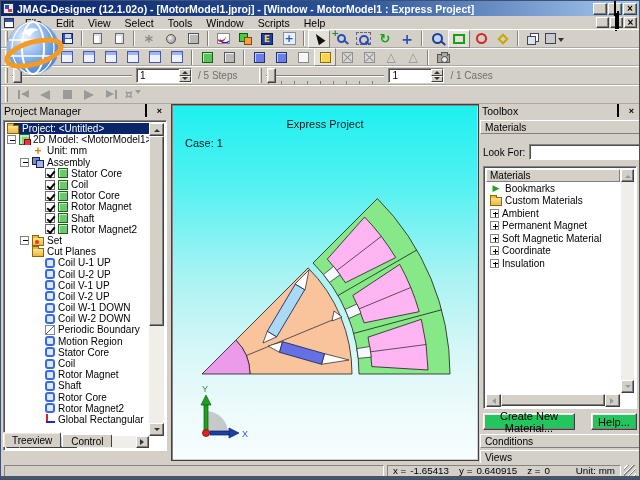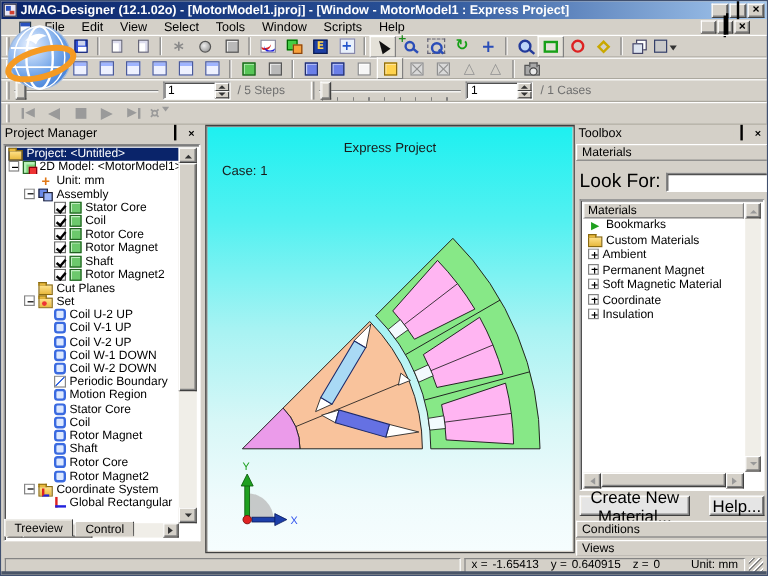--- a/index.html
+++ b/index.html
@@ -14,21 +14,21 @@
   #app-icon::before{content:"";position:absolute;left:1px;top:1px;width:4px;height:4px;background:#2a52be}
   #app-icon::after{content:"";position:absolute;right:1px;bottom:1px;width:4px;height:3px;background:#d04030}
   #title-text{font-weight:bold;font-size:10.5px;white-space:nowrap;overflow:hidden;flex:1}
   .win-btn{width:14px;height:12px;margin-left:1px;flex:none;display:flex;align-items:center;justify-content:center;background:#d4d0c8;border:1px solid;border-color:#fff #404040 #404040 #fff;box-shadow:inset -1px -1px 0 #808080;color:#000}
   .wb-min::after{content:"";width:6px;height:2px;background:#000;margin-top:6px}
   .wb-max::after{content:"";width:8px;height:7px;border:1px solid #000;border-top-width:2px}
   .wb-restore::after{content:"";width:5px;height:4px;border:1px solid #000;border-top-width:2px;box-shadow:2px -2px 0 -1px #d4d0c8,2px -2px 0 0 #000;margin:2px 0 0 -2px}
   .wb-x{font-size:10px;font-weight:bold;line-height:1}
 
   
-  #menubar{position:absolute;left:0;top:15px;right:0;height:13px;display:flex;align-items:center;background:#d4d0c8;padding:0 14px}
+  #menubar{position:absolute;left:0;top:15px;right:0;height:13px;display:flex;align-items:center;background:#d4d0c8;padding:0 2px}
   #mdi-icon{width:10px;height:10px;background:#fff;border:1px solid #234;margin:0 4px 0 1px;position:relative;flex:none}
   #mdi-icon::before{content:"";position:absolute;left:0;top:0;right:0;height:3px;background:#2a52be}
   .menu-item{padding:0 7px;height:100%;display:flex;align-items:center;font-size:10.5px}
   #menubar-right{margin-left:auto;display:flex}
   #menubar-right .win-btn{height:11px;width:13px}
 
   
   #tb1{position:absolute;left:0;top:28px;right:0;height:19px;display:flex;align-items:center;padding-left:2px}
   #tb2{position:absolute;left:0;top:47px;right:0;height:18px;display:flex;align-items:center;padding-left:2px}
   .t-sep{width:2px;height:15px;border-left:1px solid #808080;border-right:1px solid #fff;margin:0 3px;flex:none}
@@ -119,21 +119,21 @@
   #main{position:absolute;left:0;top:103px;right:0;height:359px;background:#d4d0c8}
   .panel-header{height:14px;display:flex;align-items:center;padding:0 3px;font-size:10.5px}
   .ph-btns{margin-left:auto;display:flex;gap:1px}
   .ph-btn{width:13px;height:11px;display:flex;align-items:center;justify-content:center;background:#d4d0c8;border:1px solid transparent;font-size:9px;font-weight:bold}
   .ph-float::after{content:"";width:7px;height:6px;border:1px solid #000;border-top-width:2px}
 
   
   #pm{position:absolute;left:0;top:0;width:168px;height:359px}
   #pm-box{position:absolute;left:2px;top:16px;width:164px;height:331px;background:#fff;border:1px solid;border-color:#848484 #fff #fff #848484;box-shadow:inset 1px 1px 0 #505050}
   #pm-rows{position:absolute;left:2px;top:2px;right:17px;bottom:14px;overflow:hidden;padding-left:1px}
-  .trow{height:11.2px;display:flex;white-space:nowrap;font-size:10px;overflow:hidden}
+  .trow{height:11.2px;display:flex;align-items:center;white-space:nowrap;font-size:10px;overflow:hidden}
   .trow.sel{background:#0a246a;color:#fff}
   .tsp{flex:none}
   .exp{width:9px;height:9px;border:1px solid #848484;background:#fff;position:relative;margin-right:3px;flex:none}
   .exp::before{content:"";position:absolute;left:2px;top:3.5px;width:5px;height:1px;background:#000}
   .exp.plus::after{content:"";position:absolute;left:4px;top:2px;width:1px;height:5px;background:#000}
   .exp-gap{width:12px;flex:none}
   .cbx{width:10px;height:10px;background:#fff;border:1px solid #6a6a6a;margin-right:3px;position:relative;flex:none}
   .cbx.checked::after{content:"";position:absolute;left:1px;top:2px;width:6px;height:3px;border-left:2px solid #000;border-bottom:2px solid #000;transform:rotate(-50deg)}
   .ni{width:12px;height:12px;margin-right:3px;flex:none;position:relative;display:inline-flex;align-items:center;justify-content:center}
   .tlabel{flex:none}
@@ -174,32 +174,32 @@
   #vp-canvas{position:absolute;inset:1px;background:linear-gradient(180deg,#1ef0f0 0%,#52f1f1 22%,#a8f3f3 48%,#d8f7f7 70%,#effbfc 88%,#f6fdfe 100%);overflow:hidden}
   #vp-title{position:absolute;top:12px;left:0;width:100%;text-align:center;font-size:11px;color:#1a1a1a}
   #vp-case{position:absolute;top:31px;left:12px;font-size:11px;color:#1a1a1a}
   #model-svg{position:absolute;left:0;top:0}
 
   
   #tbx{position:absolute;left:478px;top:0;width:162px;height:359px}
   .tbx-bar{height:14px;margin:0 1px;border:1px solid;border-color:#fff #808080 #808080 #fff;display:flex;align-items:center;padding:0 4px;font-size:10.2px;background:#d4d0c8}
   #tbx-bar-materials{position:absolute;left:0;right:0;top:16px}
   #lookfor-row{position:absolute;left:4px;right:4px;top:40px;height:16px;display:flex;align-items:center}
-  #lookfor-label{font-size:16px;margin-right:4px;flex:none}
+  #lookfor-label{font-size:10px;margin-right:4px;flex:none}
   #lookfor-input{flex:1;height:16px;background:#fff;border:1px solid;border-color:#848484 #fff #fff #848484;box-shadow:inset 1px 1px 0 #505050;font-size:10px;font-family:inherit;outline:none;padding:0 2px}
   #mat-box{position:absolute;left:4px;right:4px;top:62px;height:243px;background:#fff;border:1px solid;border-color:#848484 #fff #fff #848484;box-shadow:inset 1px 1px 0 #505050}
   #mat-head{position:absolute;left:2px;top:2px;right:16px;height:13px;background:#d4d0c8;border:1px solid;border-color:#fff #808080 #808080 #fff;display:flex;align-items:center;padding:0 3px;font-size:10px}
   #mat-rows{position:absolute;left:2px;top:15px;right:16px;bottom:15px;overflow:hidden;padding-left:4px}
   #mat-rows .trow{height:12.5px;font-size:10px}
   #mat-vscroll{position:absolute;right:2px;top:2px;width:13px;bottom:15px;background:#f0eee8}
   #mat-vscroll .sb-btn{width:13px;height:13px}
   #mat-vscroll .sb-dn{position:absolute;bottom:0}
   #mat-hscroll{position:absolute;left:2px;right:16px;bottom:2px;height:12px;background:#f0eee8;display:flex}
   #mat-hthumb{flex:1}
-  .btn{background:#e5e5e5;border:1px solid;border-color:#fff #404040 #404040 #fff;box-shadow:inset -1px -1px 0 #808080,inset 1px 1px 0 #ece9e2;font-size:14px;font-family:inherit;display:flex;align-items:center;justify-content:center}
+  .btn{background:#22c55e;border:1px solid;border-color:#fff #404040 #404040 #fff;box-shadow:inset -1px -1px 0 #808080,inset 1px 1px 0 #ece9e2;font-size:11px;font-family:inherit;display:flex;align-items:center;justify-content:center}
   #btn-create{position:absolute;left:4px;top:309px;width:92px;height:17px}
   #btn-help{position:absolute;right:4px;top:309px;width:46px;height:17px}
   #tbx-bar-conditions{position:absolute;left:0;right:0;top:330px}
   #tbx-bar-views{position:absolute;left:0;right:0;top:346px}
 
   
   #status{position:absolute;left:0;right:0;top:462px;height:15px;background:#d4d0c8;display:flex;align-items:center;padding:0 3px;gap:3px}
   #st-left{flex:1;height:12px;border:1px solid;border-color:#848484 #fff #fff #848484}
   #st-right{width:234px;height:12px;border:1px solid;border-color:#848484 #fff #fff #848484;display:flex;align-items:center;font-size:9.8px;padding:0 5px;gap:4px}
   #st-right .val{min-width:10px}
@@ -530,31 +530,37 @@
             </div>
             <div class="trow">
               <span class="tsp" style="width: 26px;"></span>
               <span class="exp-gap"></span>
               <span class="cbx checked"></span>
               <span class="ni n-part"></span>
               <span class="tlabel">Rotor Magnet2</span>
             </div>
             <div class="trow">
               <span class="tsp" style="width: 13px;"></span>
-              <span class="exp-gap"></span>
-              <span class="ni n-folder"></span>
-              <span class="tlabel">Cut Planes</span>
-            </div>
-            <div class="trow">
-              <span class="tsp" style="width: 13px;"></span>
               <span class="exp"></span>
               <span class="ni n-folder-set"></span>
               <span class="tlabel">Set</span>
             </div>
             <div class="trow">
+              <span class="tsp" style="width: 13px;"></span>
+              <span class="exp-gap"></span>
+              <span class="ni n-folder"></span>
+              <span class="tlabel">Cut Planes</span>
+            </div>
+            <div class="trow">
+              <span class="tsp" style="width: 26px;"></span>
+              <span class="exp-gap"></span>
+              <span class="ni n-set-item"></span>
+              <span class="tlabel">Coil U-1 UP</span>
+            </div>
+            <div class="trow">
               <span class="tsp" style="width: 26px;"></span>
               <span class="exp-gap"></span>
               <span class="ni n-set-item"></span>
               <span class="tlabel">Coil U-2 UP</span>
             </div>
             <div class="trow">
               <span class="tsp" style="width: 26px;"></span>
               <span class="exp-gap"></span>
               <span class="ni n-set-item"></span>
               <span class="tlabel">Coil V-1 UP</span>
@@ -617,26 +623,20 @@
               <span class="tsp" style="width: 26px;"></span>
               <span class="exp-gap"></span>
               <span class="ni n-set-item"></span>
               <span class="tlabel">Rotor Core</span>
             </div>
             <div class="trow">
               <span class="tsp" style="width: 26px;"></span>
               <span class="exp-gap"></span>
               <span class="ni n-set-item"></span>
               <span class="tlabel">Rotor Magnet2</span>
-            </div>
-            <div class="trow">
-              <span class="tsp" style="width: 13px;"></span>
-              <span class="exp"></span>
-              <span class="ni n-folder-coord"></span>
-              <span class="tlabel">Coordinate System</span>
             </div>
             <div class="trow">
               <span class="tsp" style="width: 26px;"></span>
               <span class="exp-gap"></span>
               <span class="ni n-axes"></span>
               <span class="tlabel">Global Rectangular</span>
             </div>
           </div>
         <div class="vscroll">
           <div class="sb-btn">

